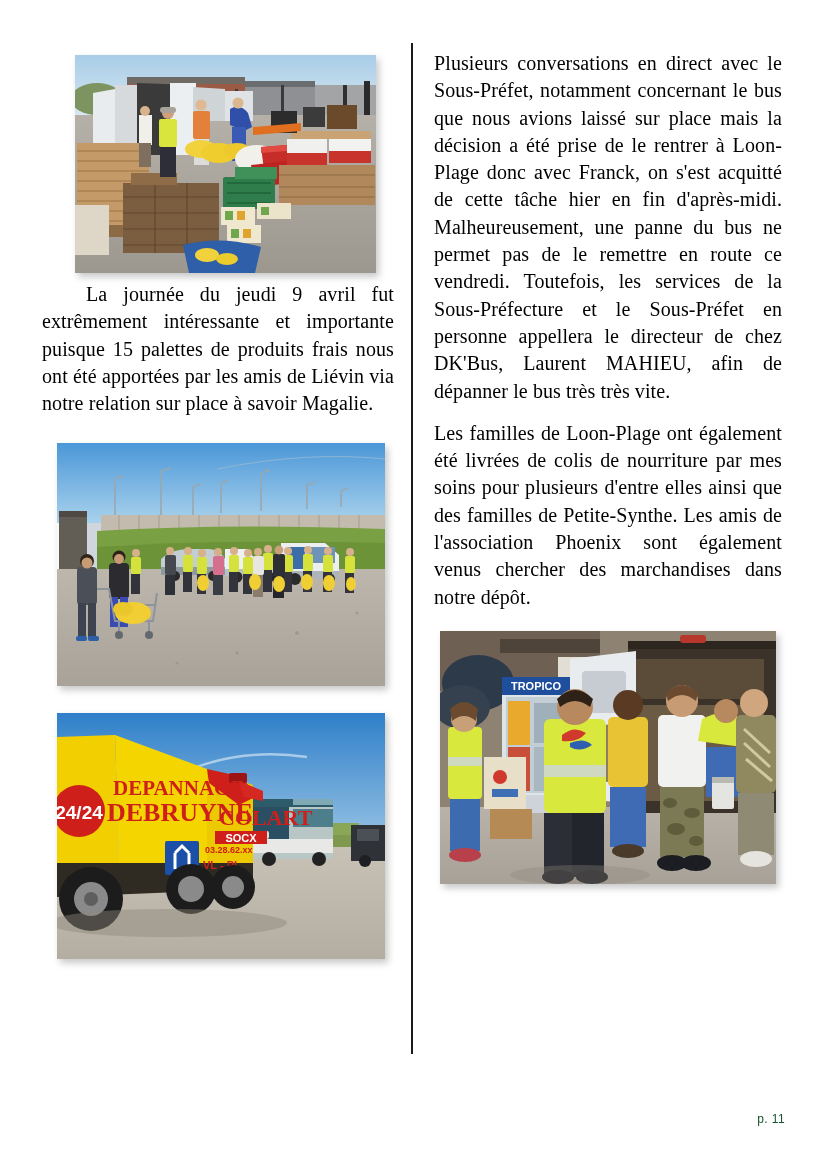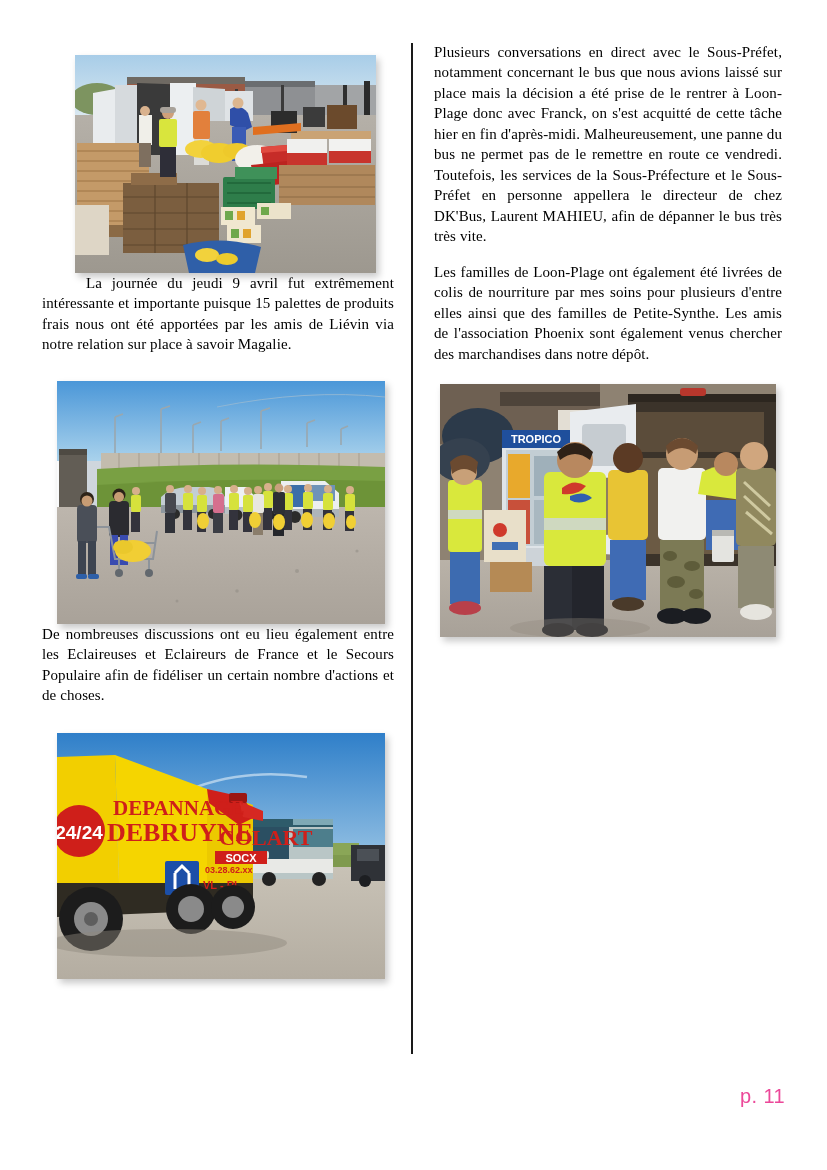--- a/index.html
+++ b/index.html
@@ -43,22 +43,22 @@
     position: absolute;
     left: 411px;
     top: 43px;
     width: 2px;
     height: 1011px;
     background: #1a1a1a;
   }
 
   
   p.body-text {
-    margin: 0 0 15px 0;
-    font-size: 15px;
+    margin: 8px 0 15px 0;
+    font-size: 20px;
     line-height: 1.365;
     text-align: justify;
     text-justify: inter-word;
     letter-spacing: 0.1px;
     -webkit-hyphens: none;
     hyphens: none;
   }
   p.body-text.indent {
     text-indent: 44px;
     font-family: Liberation Serif, serif;
@@ -92,24 +92,24 @@
 
   #photo-pallets   { width: 301px; height: 218px; margin: 13px 0 0 33px; }
   #photo-outdoor   { width: 328px; height: 243px; margin: 26px 0 0 15px; }
   #photo-towtruck  { width: 328px; height: 246px; margin: 27px 0 0 15px; }
   #photo-loading   { width: 336px; height: 253px; margin: 20px 0 0 6px; }
 
   
   .page-number {
     position: absolute;
     right: 42px;
-    bottom: 62px;
+    bottom: 44px;
     font-family: "Liberation Sans", "DejaVu Sans", sans-serif;
-    font-size: 20px;
-    color: #ec4899;
+    font-size: 12px;
+    color: #14532d;
     letter-spacing: 0.4px;
   }
 </style>
 </head>
 <body>
 
 <div class="page">
 
   <div class="col-left">
 
@@ -428,21 +428,20 @@
             <circle cx="240" cy="190" r="2"></circle>
               <circle cx="300" cy="170" r="1.6"></circle>
             <circle cx="180" cy="210" r="1.8"></circle>
               <circle cx="120" cy="220" r="1.5"></circle>
           </g>
         </svg>
       </div>
       <div class="feather"></div>
     </div>
 
-    <p class="body-text">De nombreuses discussions ont eu lieu également entre les Eclaireuses et Eclaireurs de France et le Secours Populaire afin de fidéliser un certain nombre d'actions et de choses.</p>
 
     <div class="photo" id="photo-towtruck">
       <div class="scene">
         <svg viewBox="0 0 328 246" preserveAspectRatio="none" aria-hidden="true">
           <defs>
             <linearGradient id="p3sky" x1="0" y1="0" x2="0" y2="1">
               <stop offset="0%" stop-color="#2f7fc9"></stop>
                 <stop offset="100%" stop-color="#9fc8e6"></stop>
             </linearGradient>
             <linearGradient id="p3road" x1="0" y1="0" x2="0" y2="1">

